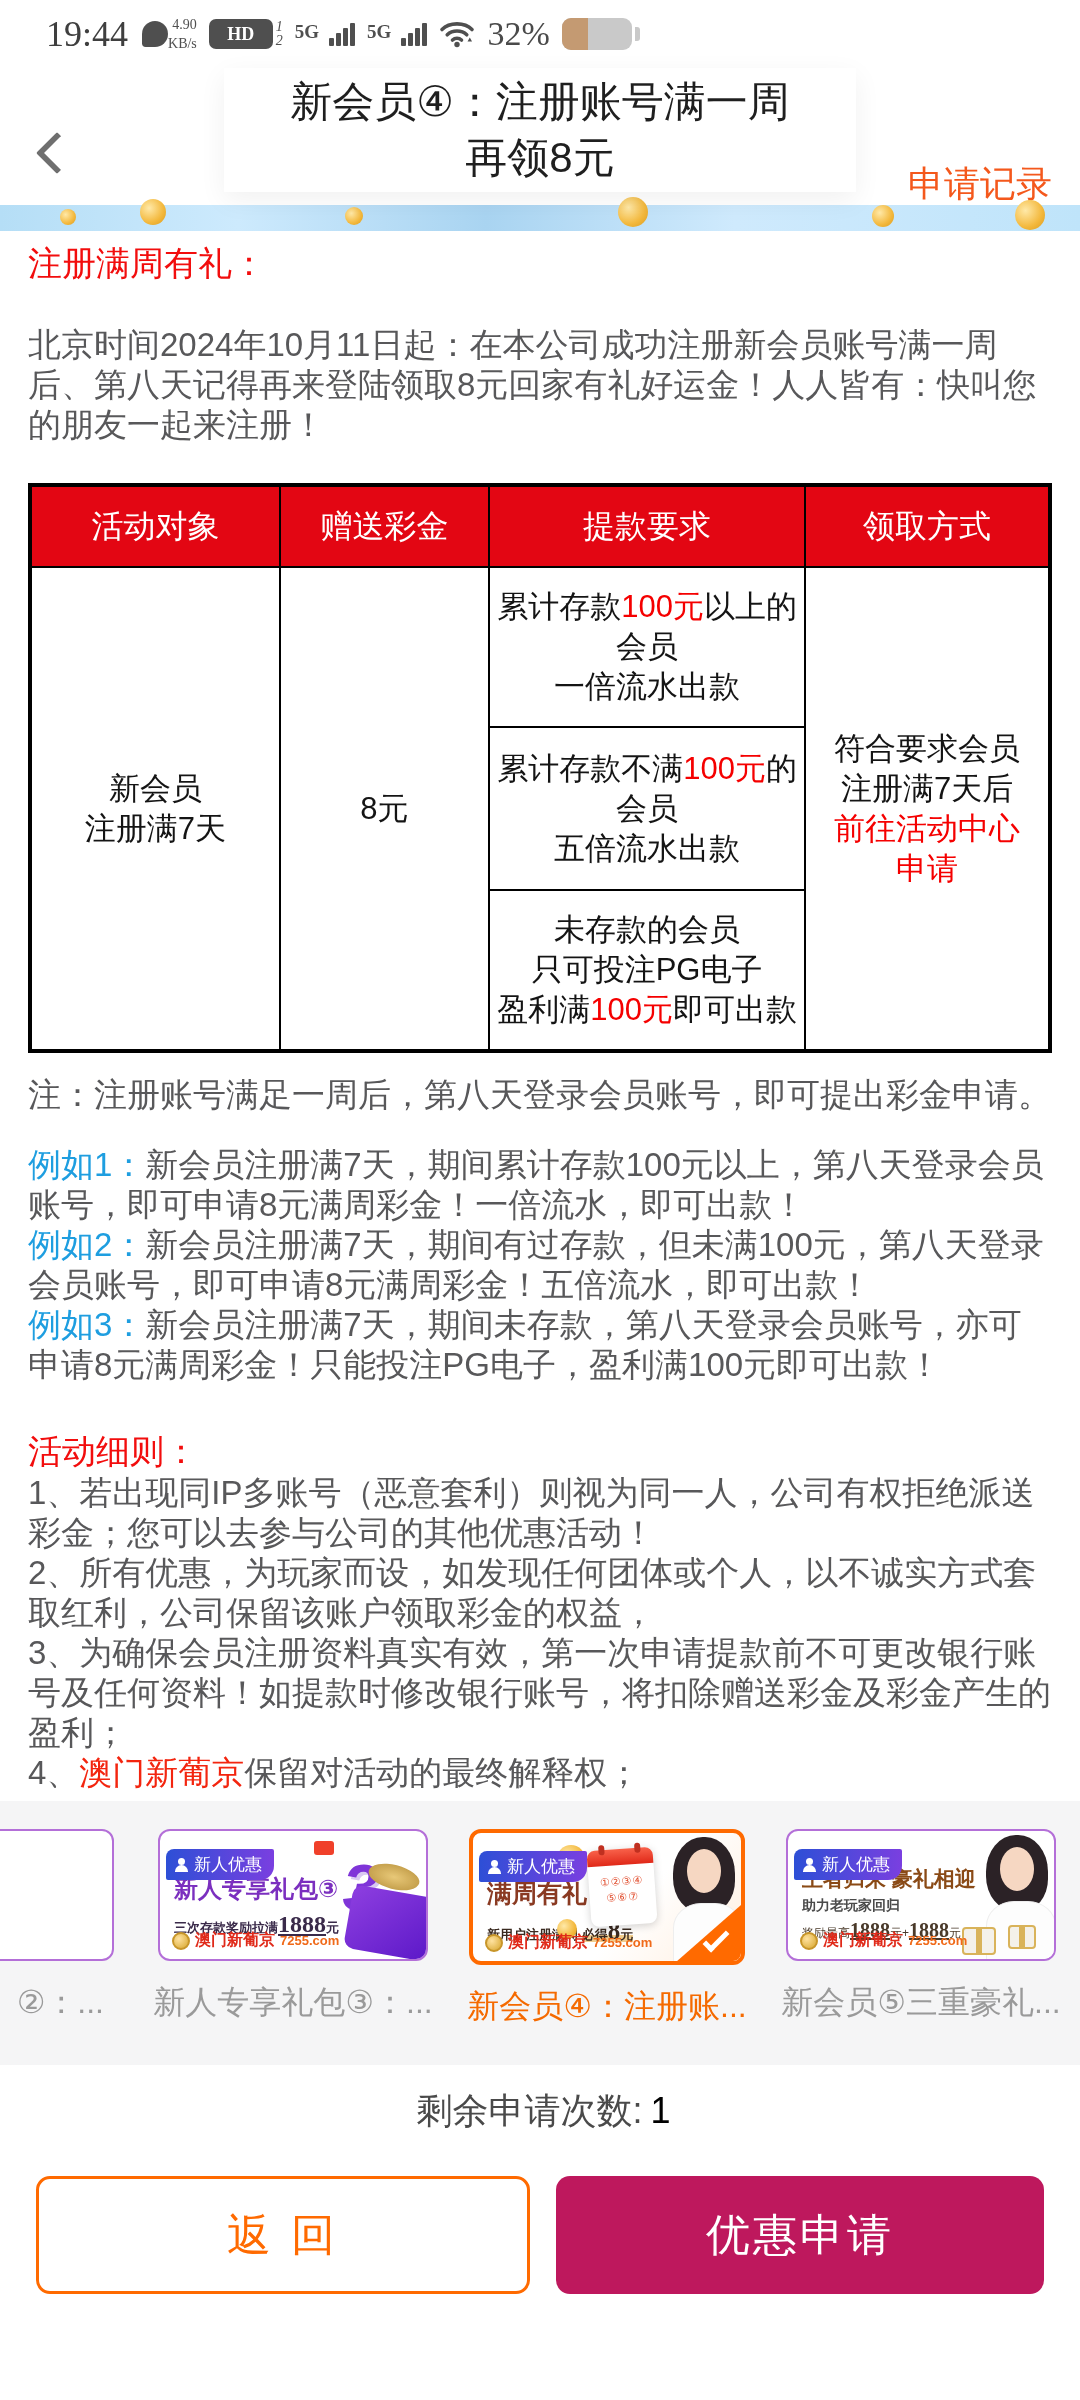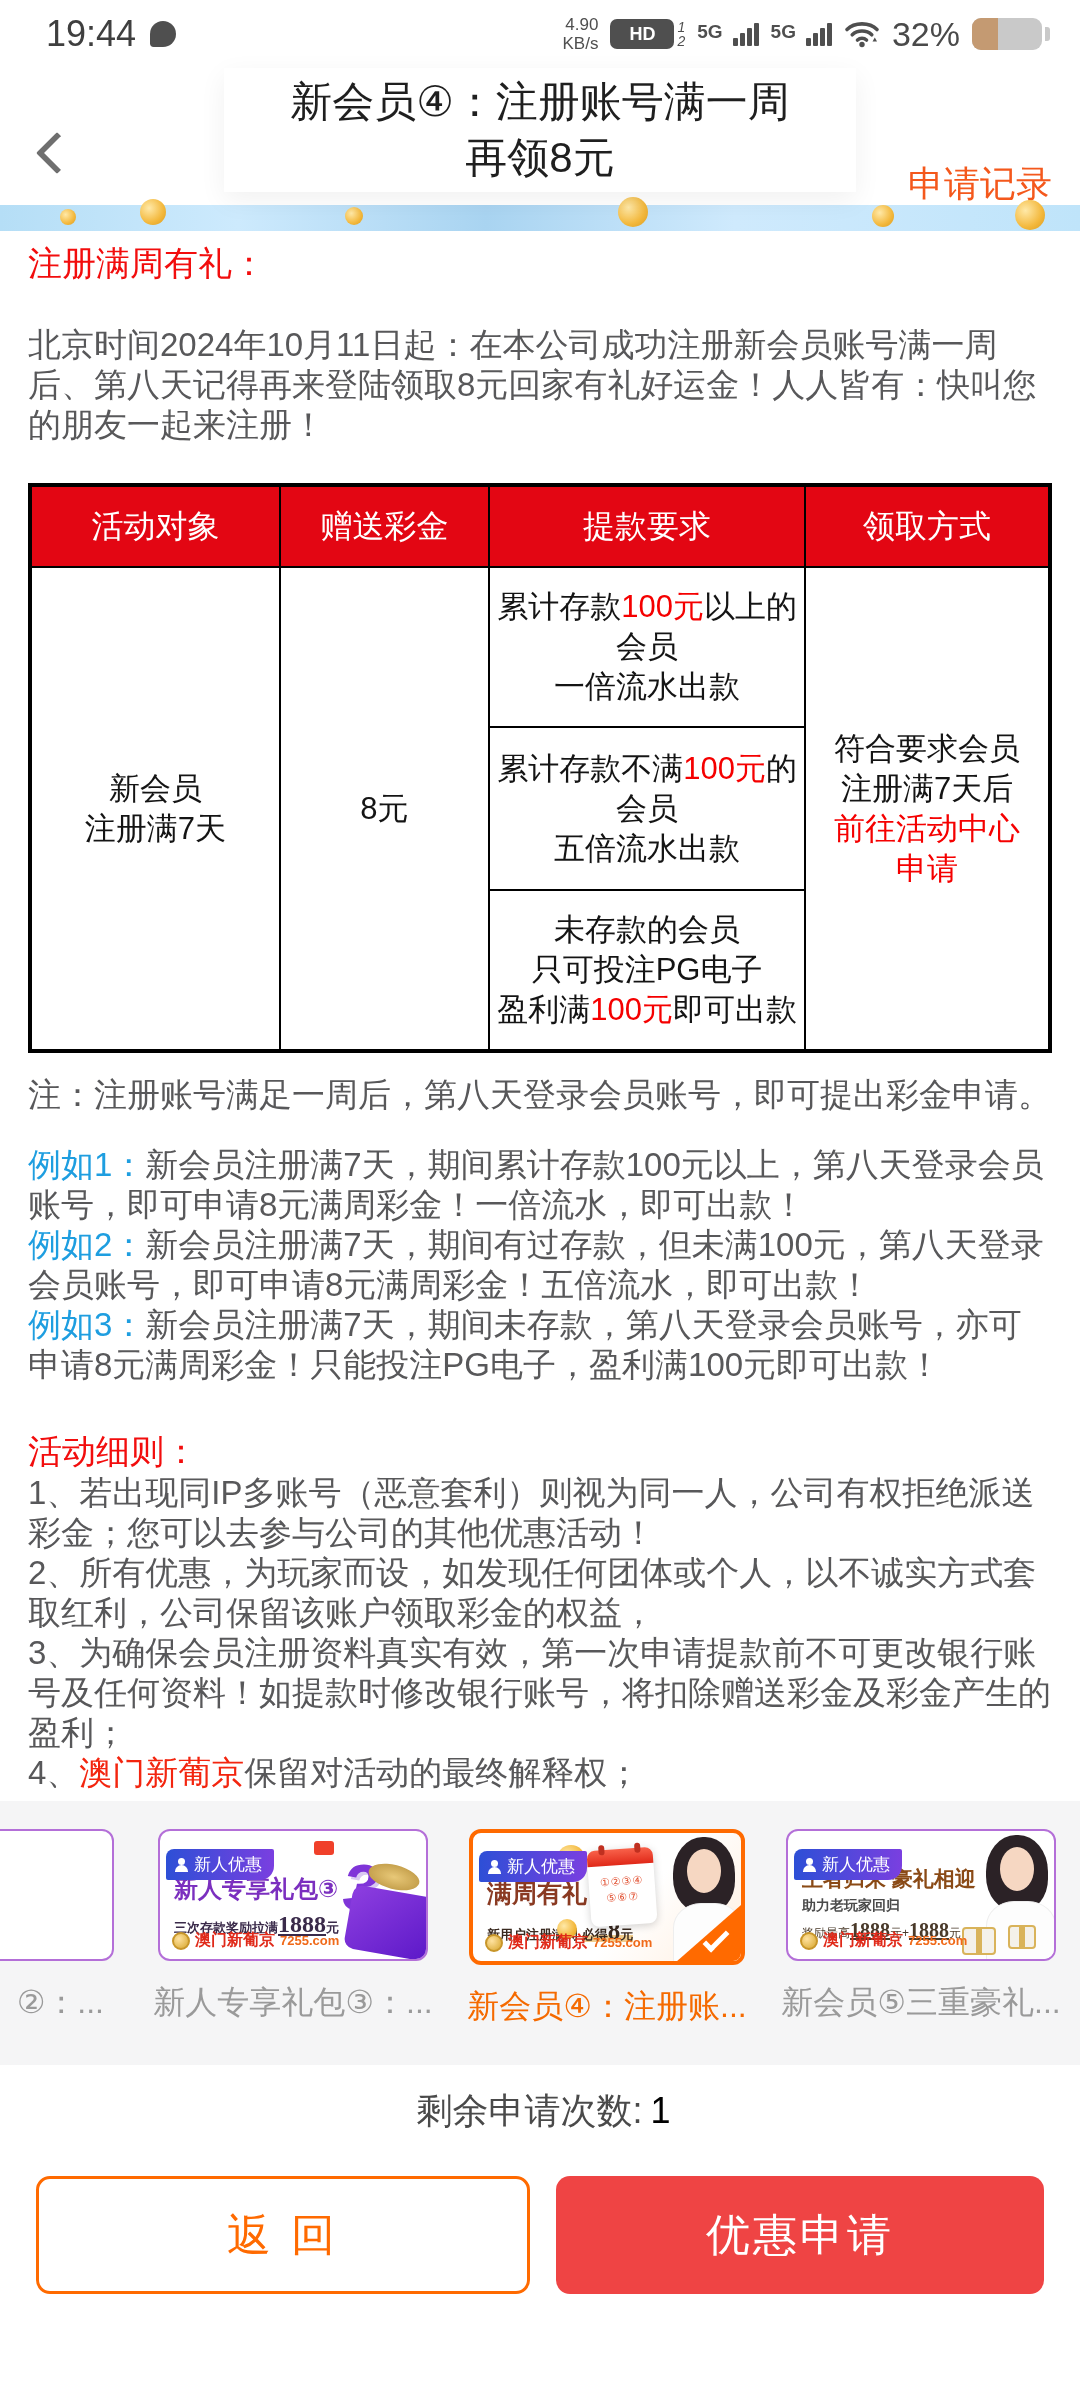--- a/index.html
+++ b/index.html
@@ -1,26 +1,26 @@
 <!DOCTYPE html>
 <html><head>
 <meta charset="utf-8">
 <style>
   * { margin:0; padding:0; box-sizing:border-box; }
   html,body { width:1080px; height:2400px; background:#fff; overflow:hidden;
     font-family:"Liberation Sans","DejaVu Sans",sans-serif; }
 
   
-  .statusbar { height:60px; display:flex; justify-content:space-between; align-items:center;
-    padding:8px 30px 0 46px; color:#4a4a4a; }
+  .statusbar { height:60px; display:flex; justify-content:flex-start; align-items:center;
+    padding:8px 30px 0 46px; color:#4a4a4a;font-family:Liberation Serif, serif; }
   .sb-left { display:flex; align-items:center; gap:14px; }
   .sb-time { font-size:36px; color:#3f3f3f; }
   .bubble { width:26px; height:26px; background:#4f4f4f; border-radius:50% 50% 50% 14%; }
   .sb-right { display:flex; align-items:center; gap:12px; }
-  .speed { font-size:17px; line-height:19px; color:#4f4f4f; text-align:right; }
+  .speed { font-size:14px; line-height:19px; color:#4f4f4f; text-align:right; }
   .hd { display:flex; align-items:center; gap:3px; }
   .hd-box { width:64px; height:30px; background:#4f4f4f; color:#fff; border-radius:7px;
     font-size:18px; font-weight:bold; display:flex; align-items:center; justify-content:center; }
   .sims { display:flex; flex-direction:column; font-size:14px; line-height:14px; color:#4f4f4f; }
   .sig { display:flex; flex-direction:row; align-items:flex-start; }
   .sig .g5 { font-size:19px; font-weight:bold; color:#4f4f4f; line-height:17px; }
   .bars { display:flex; align-items:flex-end; gap:2px; margin-left:10px; }
   .bars i { display:block; width:5px; background:#4f4f4f; border-radius:1px; }
   .bars i:nth-child(1){height:8px} .bars i:nth-child(2){height:13px}
   .bars i:nth-child(3){height:18px} .bars i:nth-child(4){height:23px}
@@ -134,21 +134,21 @@
   .gift-b { position:absolute; width:34px; height:28px; background:#f4f1ea; border:2px solid #d9b35a; border-radius:4px; }
   .gift-b::before { content:""; position:absolute; left:50%; top:0; bottom:0; width:6px; margin-left:-3px; background:#d9b35a; }
 
   
   .footer-label { margin-top:22px; text-align:center; font-size:36px; color:#4a4a4a;margin-left:7px; }
   .footer-label b { color:#000; font-weight:normal; margin-left:8px; }
   .btn-row { display:flex; gap:26px; padding:8px 36px; margin-top:32px; }
   .btn { flex:1; height:118px; border-radius:14px; display:flex; align-items:center; justify-content:center;
     font-size:44px; }
   .btn-back { background:#fff; border:3px solid #ff6a00; color:#ff6a00; letter-spacing:4px; }
-  .btn-apply { background:#ef4444; color:#fff; letter-spacing:3px; }
+  .btn-apply { background:#be185d; color:#fff; letter-spacing:3px; }
 </style>
 </head>
 <body>
 
 <div class="statusbar">
   <div class="sb-left">
     <span class="sb-time">19:44</span>
     <span class="bubble"></span>
   </div>
   <div class="sb-right">

